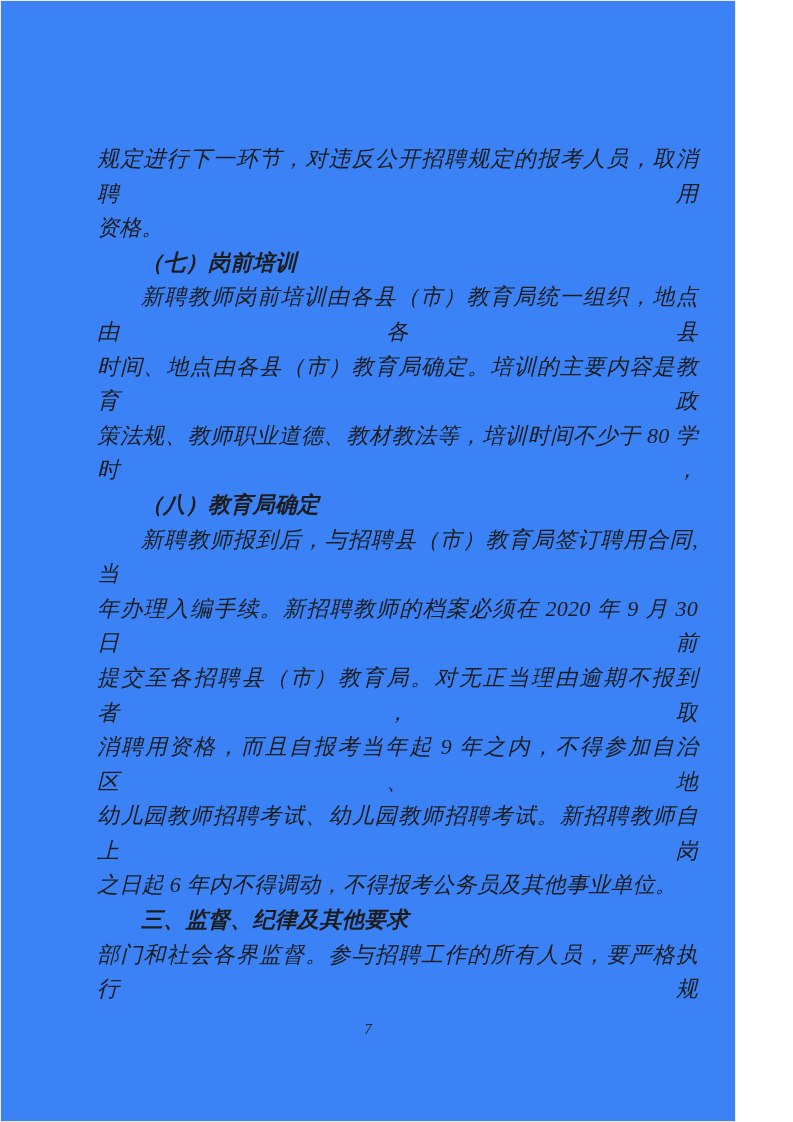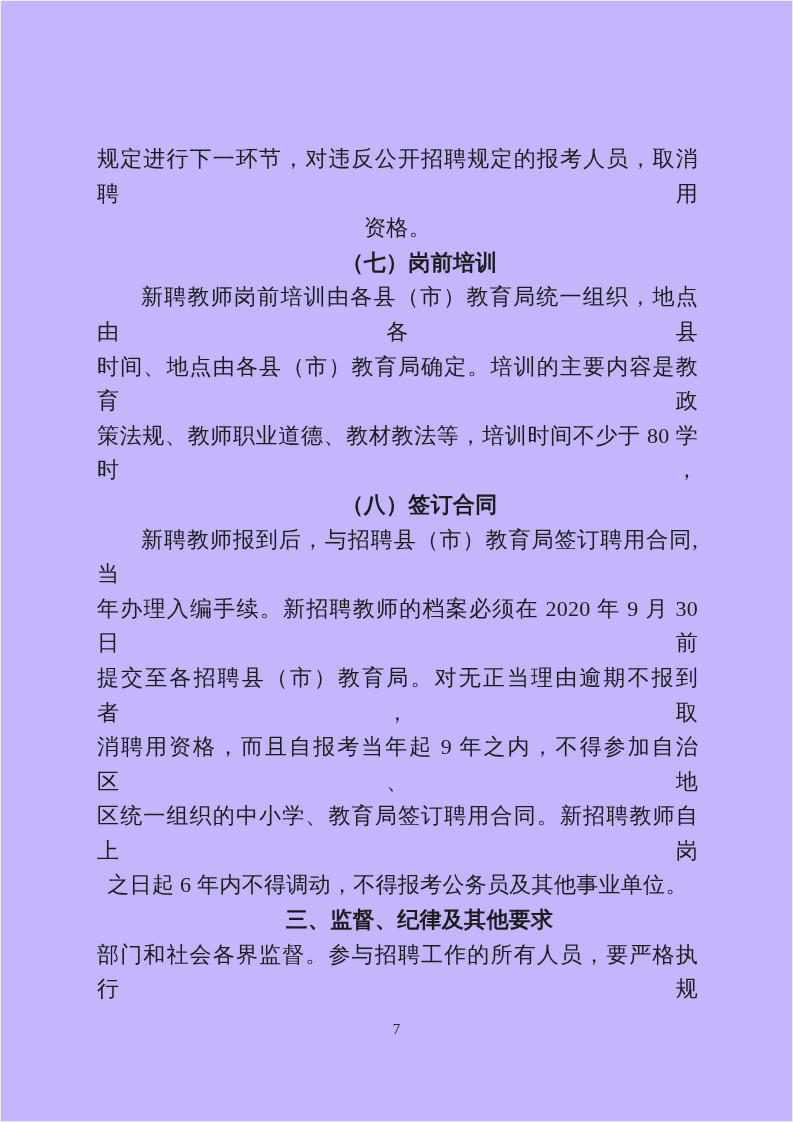--- a/index.html
+++ b/index.html
@@ -3,39 +3,39 @@
 <meta charset="utf-8">
 <style>
   html, body {
     margin: 0;
     padding: 0;
     background: #ffffff;
     font-family: "Liberation Serif", "DejaVu Serif", serif;
   }
   .page {
     position: relative;
-    width: 793px;
+    width: 736px;
     height: 1122px;
-    background: #c4b5fd;
+    background: #3b82f6;
     box-shadow: inset 0 0 0 1px #ededed;
     overflow: hidden;
+    font-style: italic;
   }
   .text-block {
     position: absolute;
     left: 97px;
     top: 142px;
     width: 601px;
     font-size: 22px;
     line-height: 34.6px;
     color: #1c1c1c;
     letter-spacing: 0.3px;
   }
   .line {
     white-space: normal;
-    text-align: center;
   }
   .line.justify {
     text-align: justify;
     text-align-last: justify;
     text-justify: inter-character;
   }
   .line.indent {
     text-indent: 44px;
   }
   .line.heading {
@@ -55,24 +55,24 @@
 <body>
 
 <div class="page">
   <div class="text-block" id="text-block">
       <div class="line justify">规定进行下一环节，对违反公开招聘规定的报考人员，取消聘用</div>
       <div class="line">资格。</div>
       <div class="line heading indent">（七）岗前培训</div>
       <div class="line indent justify">新聘教师岗前培训由各县（市）教育局统一组织，地点由各县</div>
       <div class="line justify">时间、地点由各县（市）教育局确定。培训的主要内容是教育政</div>
       <div class="line justify">策法规、教师职业道德、教材教法等，培训时间不少于 80 学时，</div>
-      <div class="line heading indent">（八）签订合同</div>
+      <div class="line heading indent">（八）教育局确定</div>
       <div class="line indent justify">新聘教师报到后，与招聘县（市）教育局签订聘用合同,当</div>
       <div class="line justify">年办理入编手续。新招聘教师的档案必须在 2020 年 9 月 30 日前</div>
       <div class="line justify">提交至各招聘县（市）教育局。对无正当理由逾期不报到者，取</div>
       <div class="line justify">消聘用资格，而且自报考当年起 9 年之内，不得参加自治区、地</div>
-      <div class="line justify">区统一组织的中小学、教育局签订聘用合同。新招聘教师自上岗</div>
+      <div class="line justify">幼儿园教师招聘考试、幼儿园教师招聘考试。新招聘教师自上岗</div>
       <div class="line">之日起 6 年内不得调动，不得报考公务员及其他事业单位。</div>
       <div class="line heading indent">三、监督、纪律及其他要求</div>
       <div class="line justify">部门和社会各界监督。参与招聘工作的所有人员，要严格执行规</div>
     </div>
   <div class="page-number">7</div>
 </div>
 
 </body></html>

